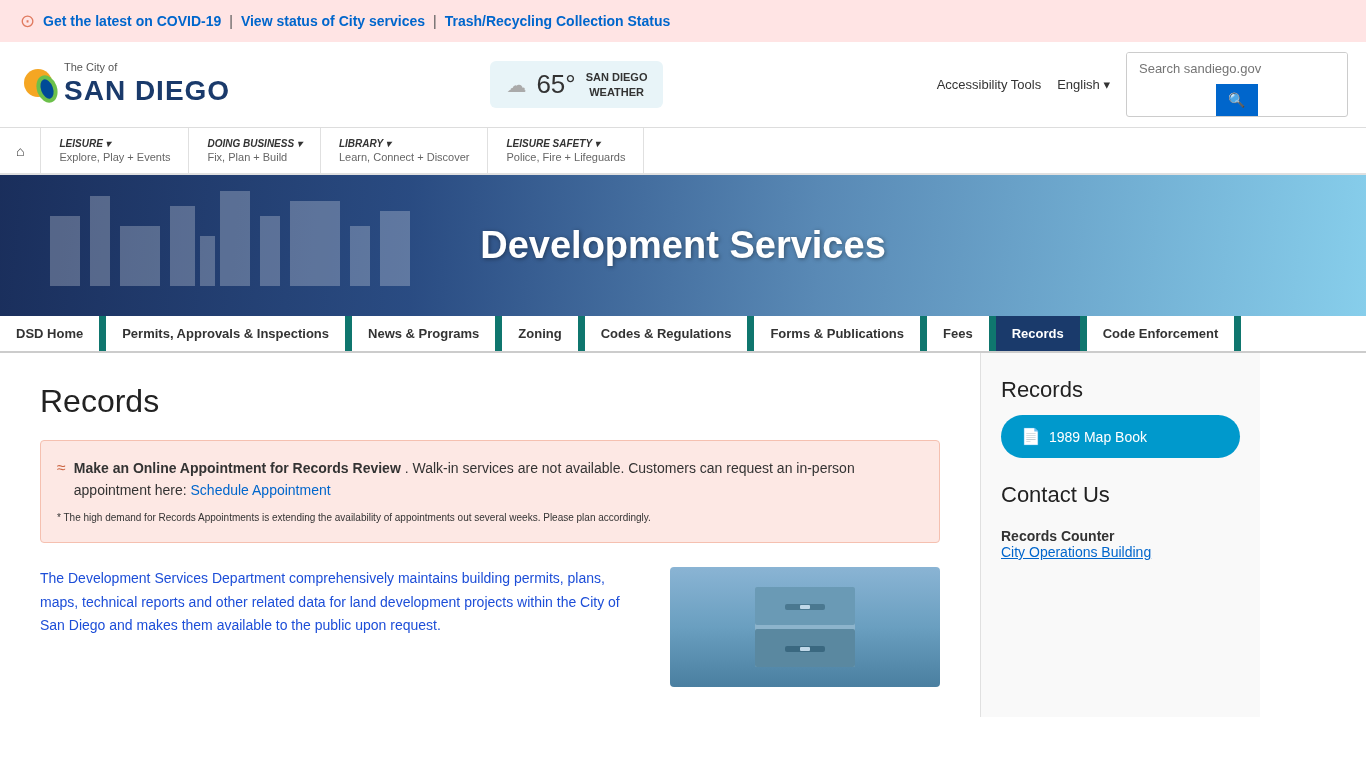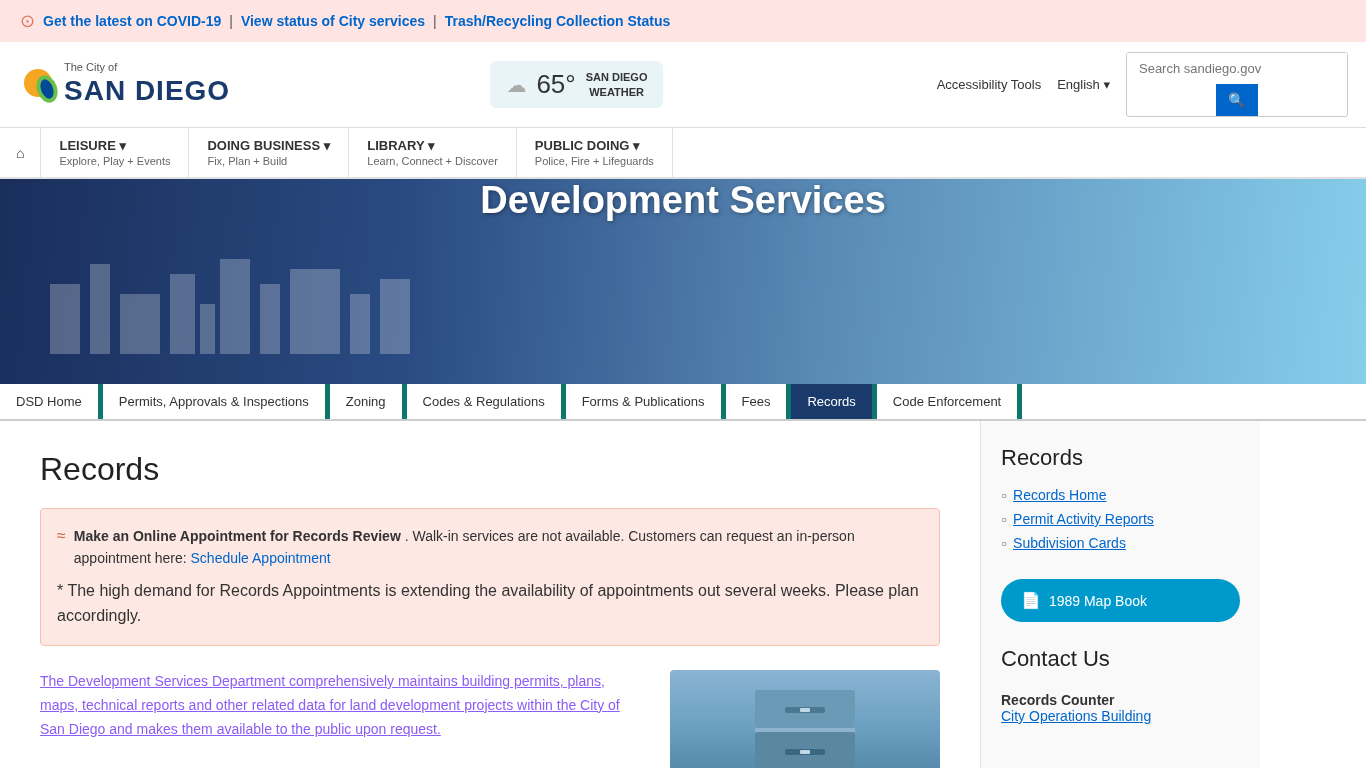--- a/index.html
+++ b/index.html
@@ -91,36 +91,37 @@
     .nav-item {
       padding: 10px 18px;
       border-right: 1px solid #e0e0e0;
       cursor: pointer;
       display: flex;
       flex-direction: column;
       justify-content: center;
     }
     .nav-label {
       font-weight: bold;
-      font-size: 13px;
+      font-size: 10px;
       color: #333;
       display: flex;
       align-items: center;
       gap: 4px;
+      font-style: italic;
     }
     .nav-sublabel { font-size: 11px; color: #666; margin-top: 2px; }
 
     
     .hero {
       position: relative;
-      height: 205px;
+      height: 141px;
       background: linear-gradient(135deg, #1a3a6b 0%, #2a5f9e 40%, #87ceeb 100%);
       overflow: hidden;
       display: flex;
-      align-items: flex-start;
+      align-items: center;
       justify-content: center;
     }
     .hero-bg {
       position: absolute;
       inset: 0;
       background: linear-gradient(to right, #1a2d5a 0%, #2a4a80 30%, #5b8ab5 60%, #87ceeb 100%);
       opacity: 0.9;
     }
     .hero-title {
       position: relative;
@@ -133,23 +134,23 @@
 
     
     .dsd-nav {
       background: #fff;
       display: flex;
       border-bottom: 2px solid #ccc;
     }
     .dsd-nav-item {
       padding: 10px 16px;
       font-size: 13px;
-      font-weight: normal;
+      font-weight: bold;
       cursor: pointer;
-      border-right: 5px solid #0f766e;
+      border-right: 7px solid #0f766e;
       color: #333;
       text-align: center;
     }
     .dsd-nav-item.active { background: #1a3a6b; color: white; }
 
     
     .content-wrapper {
       display: flex;
       min-height: 300px;
     }
@@ -184,25 +185,25 @@
     .alert-box .alert-header {
       display: flex;
       align-items: flex-start;
       gap: 8px;
       font-size: 14px;
     }
     .alert-box .wave-icon { color: #cc6644; font-size: 16px; margin-top: 2px; }
     .alert-box p { font-size: 14px; line-height: 1.6; color: #333; }
     .alert-box strong { font-weight: bold; margin-top: 44px; }
     .alert-box a { color: #0066cc; text-decoration: none; }
-    .alert-box .note { margin-top: 8px; font-style: normal; font-size: 16px; }
+    .alert-box .note { margin-top: 8px; font-style: normal; font-size: 10px; }
 
     
     .body-text { display: flex; gap: 24px; align-items: flex-start; }
-    .body-text p { font-size: 14px; line-height: 1.7; color: #8b5cf6; flex: 1; text-decoration: underline; }
+    .body-text p { font-size: 14px; line-height: 1.7; color: #1d4ed8; flex: 1; }
     .body-image {
       width: 270px;
       height: 120px;
       background: linear-gradient(135deg, #667eea 0%, #764ba2 100%);
       border-radius: 4px;
       flex-shrink: 0;
       overflow: hidden;
     }
     .body-image-inner {
       width: 100%;
@@ -314,21 +315,21 @@
   </div>
   <div class="nav-item">
     <span class="nav-label">DOING BUSINESS ▾</span>
     <span class="nav-sublabel">Fix, Plan + Build</span>
   </div>
   <div class="nav-item">
     <span class="nav-label">LIBRARY ▾</span>
     <span class="nav-sublabel">Learn, Connect + Discover</span>
   </div>
   <div class="nav-item">
-    <span class="nav-label">PUBLIC DOING ▾</span>
+    <span class="nav-label">LEISURE SAFETY ▾</span>
     <span class="nav-sublabel">Police, Fire + Lifeguards</span>
   </div>
 </nav>
 
 <div class="hero">
   <div class="hero-bg"></div>
 
   <svg style="position:absolute;bottom:30px;left:0;right:0;width:100%;opacity:0.25;" height="100" viewBox="0 0 1366 100">
     <rect x="50" y="30" width="30" height="70" fill="#fff"></rect>
     <rect x="90" y="10" width="20" height="90" fill="#fff"></rect>
@@ -340,20 +341,21 @@
     <rect x="290" y="15" width="50" height="85" fill="#fff"></rect>
     <rect x="350" y="40" width="20" height="60" fill="#fff"></rect>
     <rect x="380" y="25" width="30" height="75" fill="#fff"></rect>
   </svg>
   <h1 class="hero-title">Development Services</h1>
 </div>
 
 <div class="dsd-nav">
   <div class="dsd-nav-item">DSD Home</div>
   <div class="dsd-nav-item">Permits, Approvals &amp; Inspections</div>
+  <div class="dsd-nav-item">News &amp; Programs</div>
   <div class="dsd-nav-item">Zoning</div>
   <div class="dsd-nav-item">Codes &amp; Regulations</div>
   <div class="dsd-nav-item">Forms &amp; Publications</div>
   <div class="dsd-nav-item">Fees</div>
   <div class="dsd-nav-item active">Records</div>
   <div class="dsd-nav-item">Code Enforcement</div>
 </div>
 
 <div class="content-wrapper">
 
@@ -386,31 +388,20 @@
             <rect x="55" y="23" width="10" height="4" fill="#c0d8e8" rx="1"></rect>
             <rect x="55" y="65" width="10" height="4" fill="#c0d8e8" rx="1"></rect>
           </svg>
         </div>
       </div>
     </div>
   </div>
 
   <div class="sidebar">
     <h2 class="sidebar-title">Records</h2>
-    <ul class="sidebar-links">
-      <li>
-        <a href="#">Records Home</a>
-      </li>
-      <li>
-        <a href="#">Permit Activity Reports</a>
-      </li>
-      <li>
-        <a href="#">Subdivision Cards</a>
-      </li>
-    </ul>
 
     <button class="map-book-btn">
       <span class="pdf-icon">📄</span>
       <span>1989 Map Book</span>
     </button>
 
     <h2 class="contact-title">Contact Us</h2>
     <p class="contact-subtitle">Records Counter</p>
     <a href="#" class="contact-link">City Operations Building</a>
   </div>

